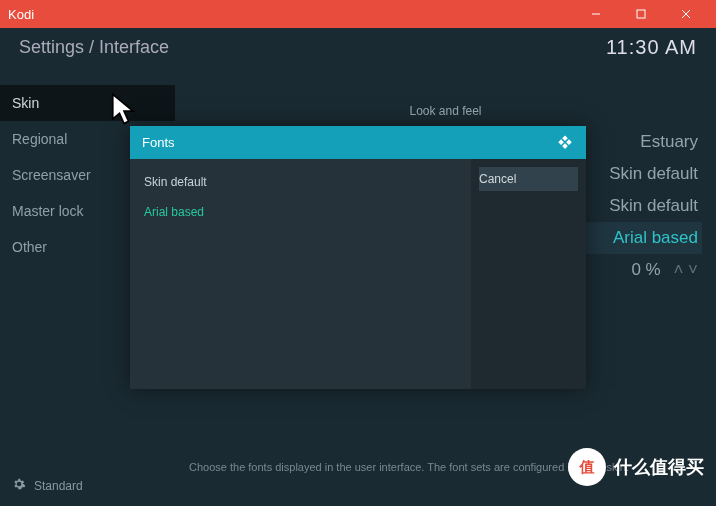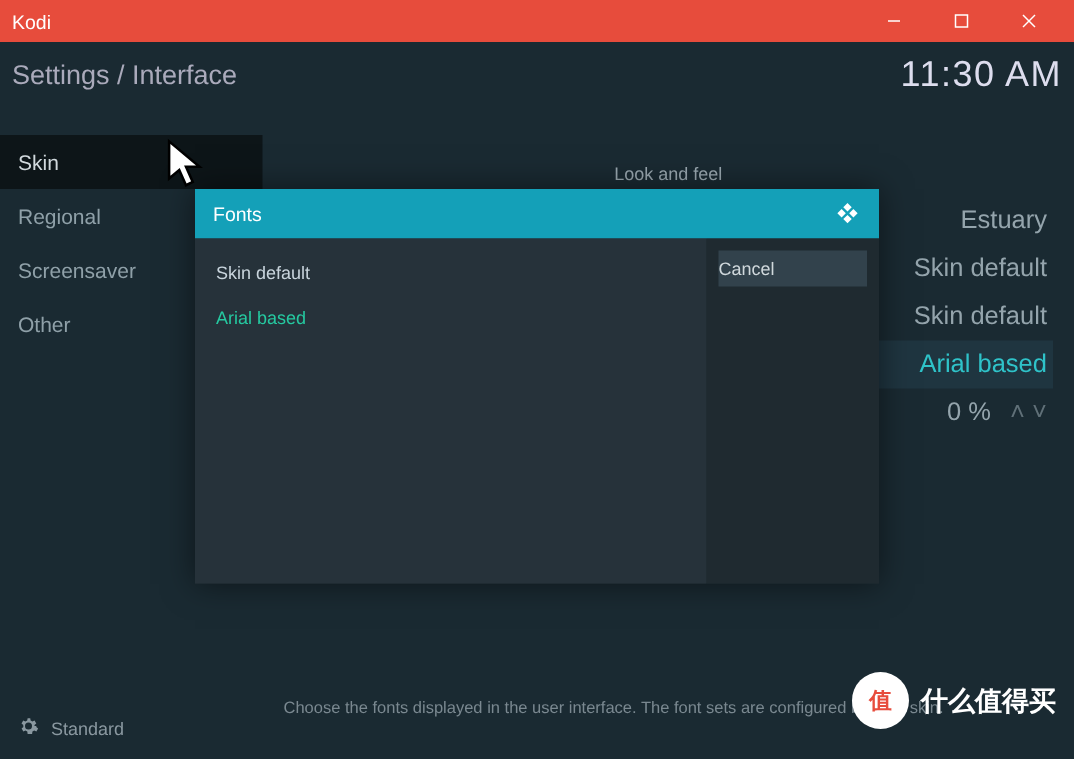--- a/index.html
+++ b/index.html
@@ -4,23 +4,23 @@
 <style>
   * { margin: 0; padding: 0; box-sizing: border-box; font-family: Arial, sans-serif; }
   body { width: 716px; height: 506px; background: #1a2a32; overflow: hidden; position: relative; }
   
   .titlebar { height: 28px; background: #e74c3c; display: flex; align-items: center; padding: 0 8px; color: #fff; font-size: 13px; }
   .titlebar-title { flex: 1; }
   .titlebar-btns { display: flex; gap: 0; }
   .titlebar-btn { width: 45px; height: 28px; display: flex; align-items: center; justify-content: center; cursor: pointer; }
   .titlebar-btn svg { stroke: #fff; stroke-width: 1; fill: none; }
   
-  .header { display: flex; align-items: center; justify-content: space-between; padding: 8px 8px; }
+  .header { display: flex; align-items: center; justify-content: space-between; padding: 8px 19px; }
   .breadcrumb { color: #aab; font-size: 18px; }
-  .clock { color: #dde; font-size: 24px; font-weight: 300; letter-spacing: 1px; }
+  .clock { color: #dde; font-size: 20px; font-weight: 300; letter-spacing: 1px; }
   
   .body { display: flex; height: calc(100% - 28px - 52px - 60px); }
   .sidebar { width: 175px; padding-top: 18px; }
   .sidebar-item { padding: 10px 12px; color: #8fa0a8; font-size: 14px; cursor: pointer; }
   .sidebar-item.active { background: #0d1518; color: #d0d8dc; }
   
   .main { flex: 1; padding: 6px 14px 0 14px; color: #aab; position: relative; }
   .section-title { text-align: center; color: #9aa8b0; font-size: 12px; padding: 4px 0 8px; margin-top: 27px; }
   .setting-row { display: flex; justify-content: space-between; padding: 6px 4px; font-size: 17px; color: #b0bcc4; }
   .setting-row .val { color: #94a4ac; }
@@ -80,20 +80,21 @@
 <div class="header">
   <div class="breadcrumb">Settings / Interface</div>
   <div class="clock">11:30 AM</div>
 </div>
 
 <div class="body">
   <div class="sidebar">
     <div class="sidebar-item active">Skin</div>
     <div class="sidebar-item">Regional</div>
     <div class="sidebar-item">Screensaver</div>
+    <div class="sidebar-item">Master lock</div>
     <div class="sidebar-item">Other</div>
   </div>
   <div class="main">
     <div class="section-title">Look and feel</div>
     <div class="setting-row">
       <span>Skin</span>
       <span class="val">Estuary</span>
     </div>
     <div class="setting-row">
       <span></span>

